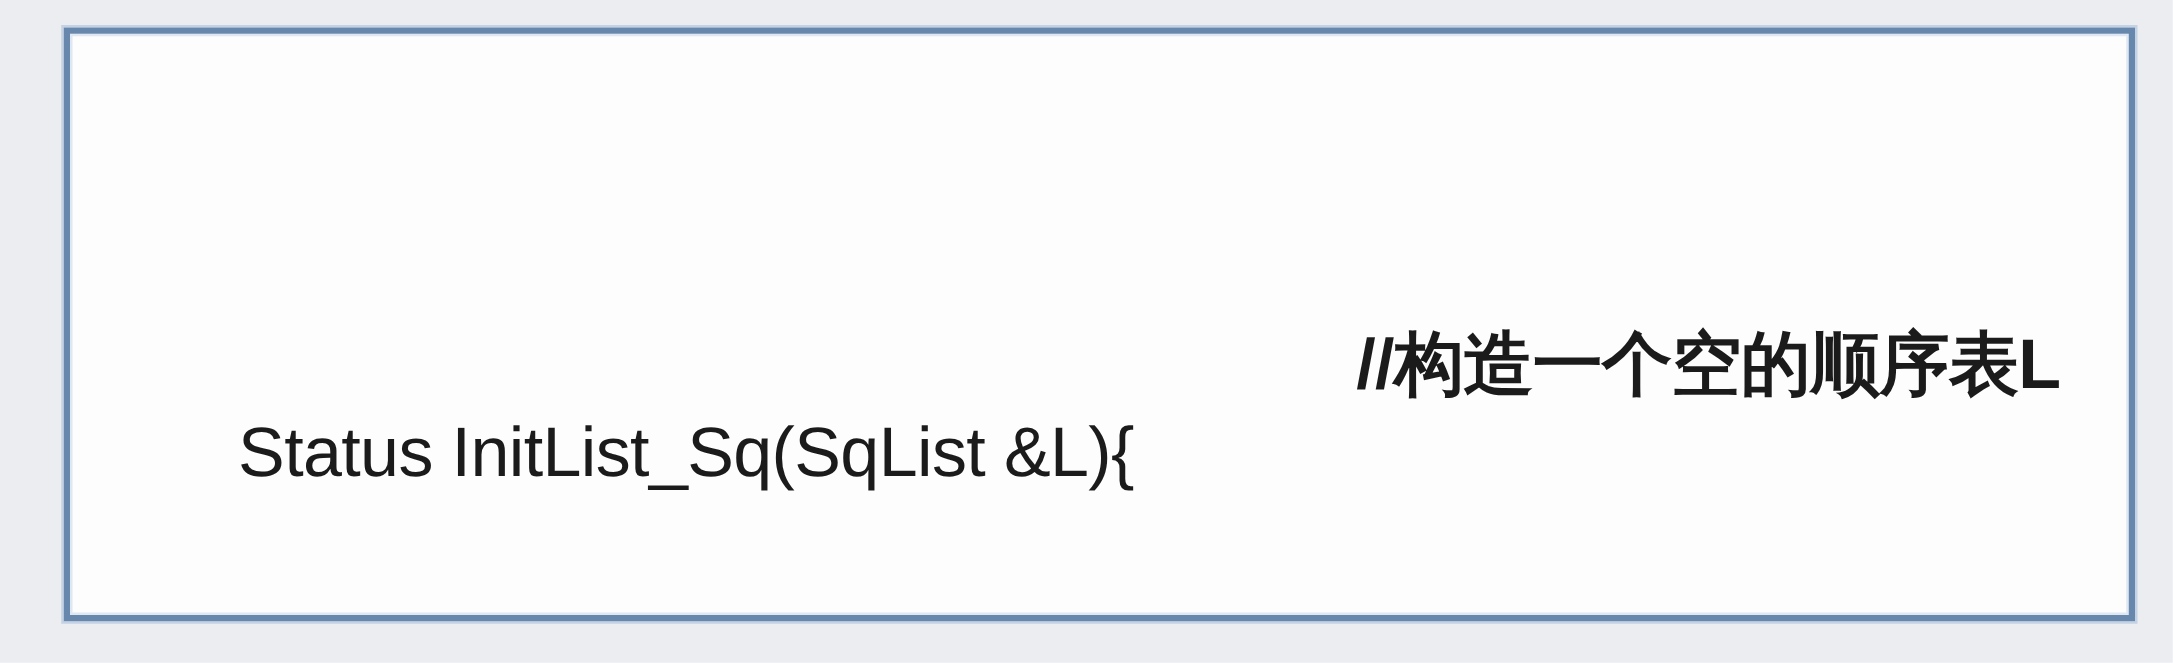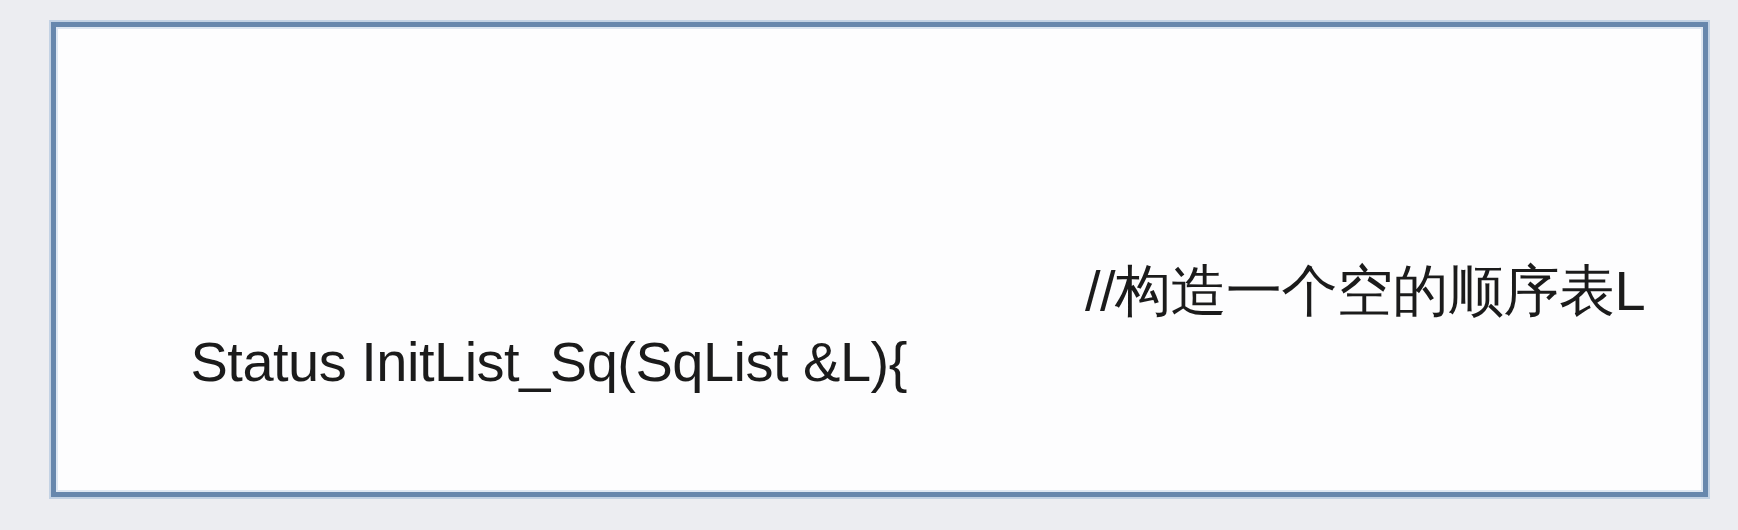--- a/index.html
+++ b/index.html
@@ -41,20 +41,21 @@
   }
   .line {
     position: relative;
     height: 71px;
   }
   .line .comment-text {
     position: absolute;
     left: 1015px;
     top: 0;
     white-space: nowrap;
+    font-weight: bold;
   }
 </style>
 </head>
 <body>
 
 <div class="stage">
   <div class="code-box">
     <div class="code">
 
       <div class="line">

